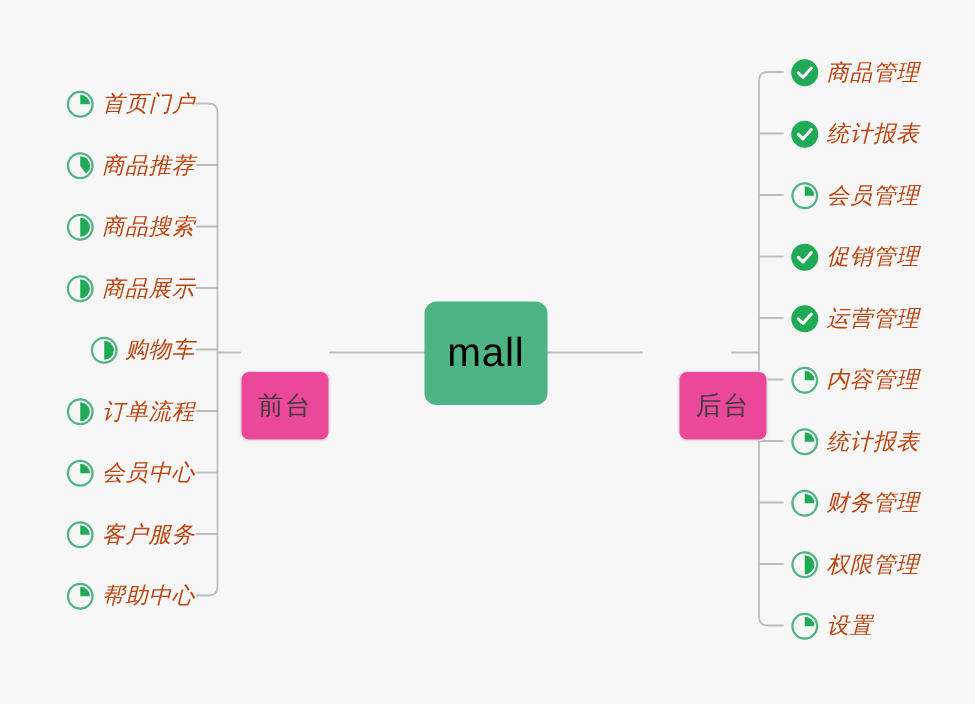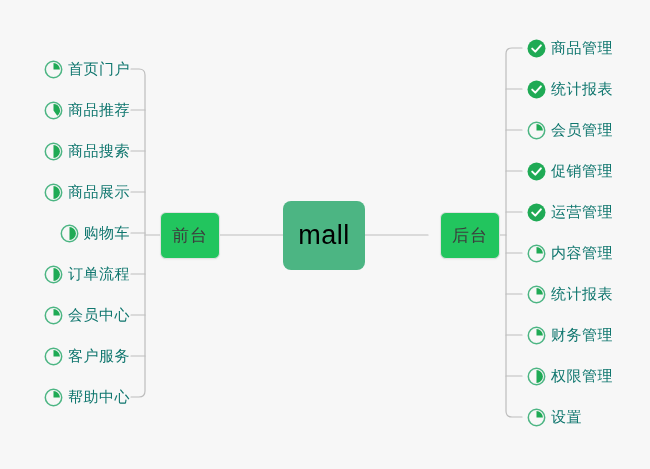--- a/index.html
+++ b/index.html
@@ -32,54 +32,56 @@
   
   .node {
     position: absolute;
     display: flex;
     align-items: center;
     justify-content: center;
     box-sizing: border-box;
     border-radius: 6px;
   }
   .node-side {
-    background: #22c55e;
+    background: #ec4899;
     border: 1px solid #e2e2e2;
     box-shadow: 0 1px 2px rgba(0,0,0,0.04);
     color: #3c3c3c;
     font-size: 17px;
     letter-spacing: 1px;
+    margin-top: 35px;
   }
   .node-root {
     background: #4cb583;
     color: #000000;
     font-size: 27px;
     border-radius: 8px;
     letter-spacing: 0.5px;
   }
   #node-front { left: 160px; top: 212px; width: 60px; height: 47px; }
-  #node-back  { left: 440px; top: 212px; width: 60px; height: 47px; }
+  #node-back  { left: 452px; top: 212px; width: 60px; height: 47px; }
   #node-root  { left: 283px; top: 201px; width: 82px; height: 69px; }
 
   
   .column {
     position: absolute;
     display: flex;
     flex-direction: column;
   }
   #column-left  { left: 0px;   top: 49px;  width: 130px; }
   #column-right { left: 527px; top: 28px;  width: 123px; }
 
   .leaf {
     display: flex;
     align-items: center;
     height: 41px;
     font-size: 15px;
-    color: #0f766e;
+    color: #c2410c;
     white-space: nowrap;
+    font-style: italic;
   }
   #column-left .leaf {
     justify-content: flex-end;
     padding-right: 0px;
     margin-left: 48px;
   }
   #column-right .leaf {
     justify-content: flex-start;
   }
   .leaf-label {

